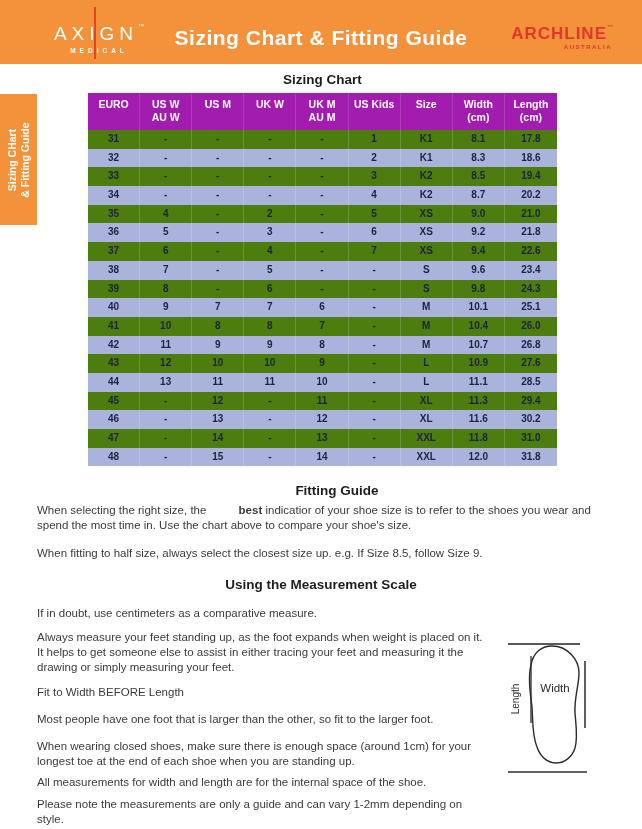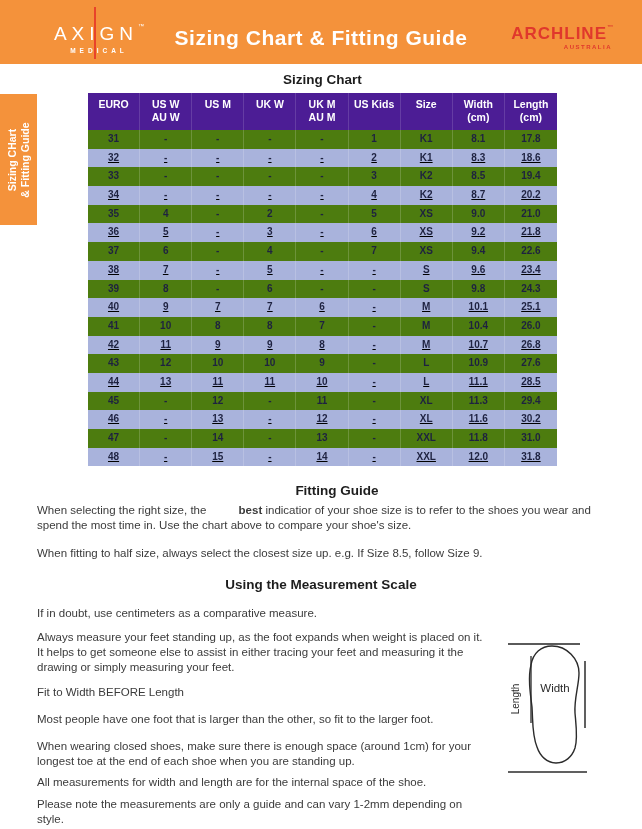--- a/index.html
+++ b/index.html
@@ -29,29 +29,29 @@
     position:absolute; left:50%; top:50%; width:126px;
     transform:translate(-50%,-50%) rotate(-90deg);
     color:#fff; font-size:10.5px; font-weight:bold; text-align:center; line-height:1.25;
   }
   
   .chart-heading {
     position:absolute; left:88px; top:72px; width:469px; text-align:center;
     font-size:13.5px; font-weight:bold; color:#1d1d1d;
   }
   .chart-table { position:absolute; left:88px; top:93px; width:469px; }
-  .t-head { display:grid; grid-template-columns:repeat(9,1fr); background:#4c1d95; height:37px; }
+  .t-head { display:grid; grid-template-columns:repeat(9,1fr); background:#a21caf; height:37px; }
   .t-head .th {
     color:#fff; font-size:10.5px; font-weight:bold; text-align:center;
     padding-top:5px; line-height:13px; border-right:1px solid rgba(255,255,255,0.14);
   }
   .t-head .th:last-child { border-right:none; }
   .t-body .tr { display:grid; grid-template-columns:repeat(9,1fr); height:18.7px; align-items:center; }
   .t-body .tr.odd  { background:#4d7c0f; }
-  .t-body .tr.even { background:#A9B3DC;text-decoration:underline; }
+  .t-body .tr.even { background:#A9B3DC; }
   .t-body .td {
     text-align:center; font-size:10px; font-weight:bold; color:#1E2240;
     border-right:1px solid rgba(255,255,255,0.18); height:100%; line-height:18.7px;
   }
   .t-body .td:last-child { border-right:none; }
   
   .sec-heading { position:absolute; left:0; width:642px; text-align:center; font-size:13.5px; font-weight:bold; color:#1d1d1d; }
   .h-fitting  { top:483px;margin-left:16px; }
   .h-measure  { top:577px; }
   .para { position:absolute; left:37px; color:#3b3b3b; font-size:11.5px; line-height:15px; }

